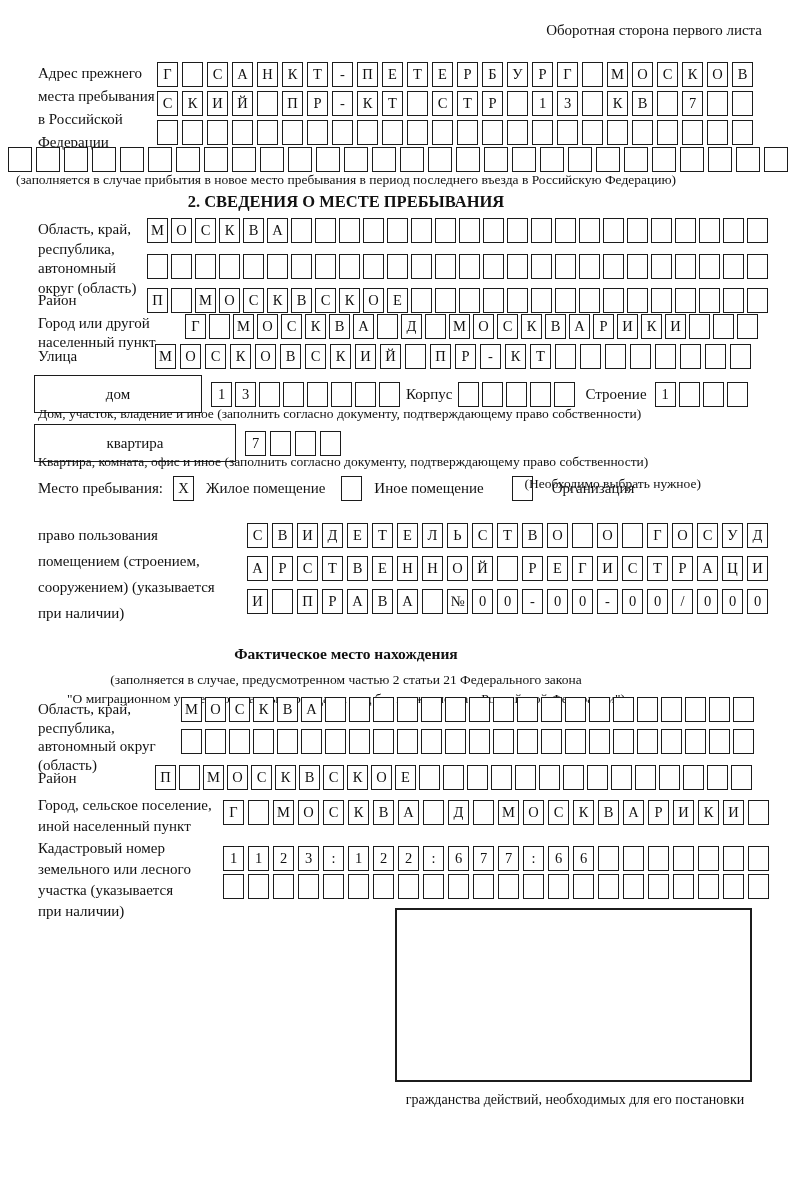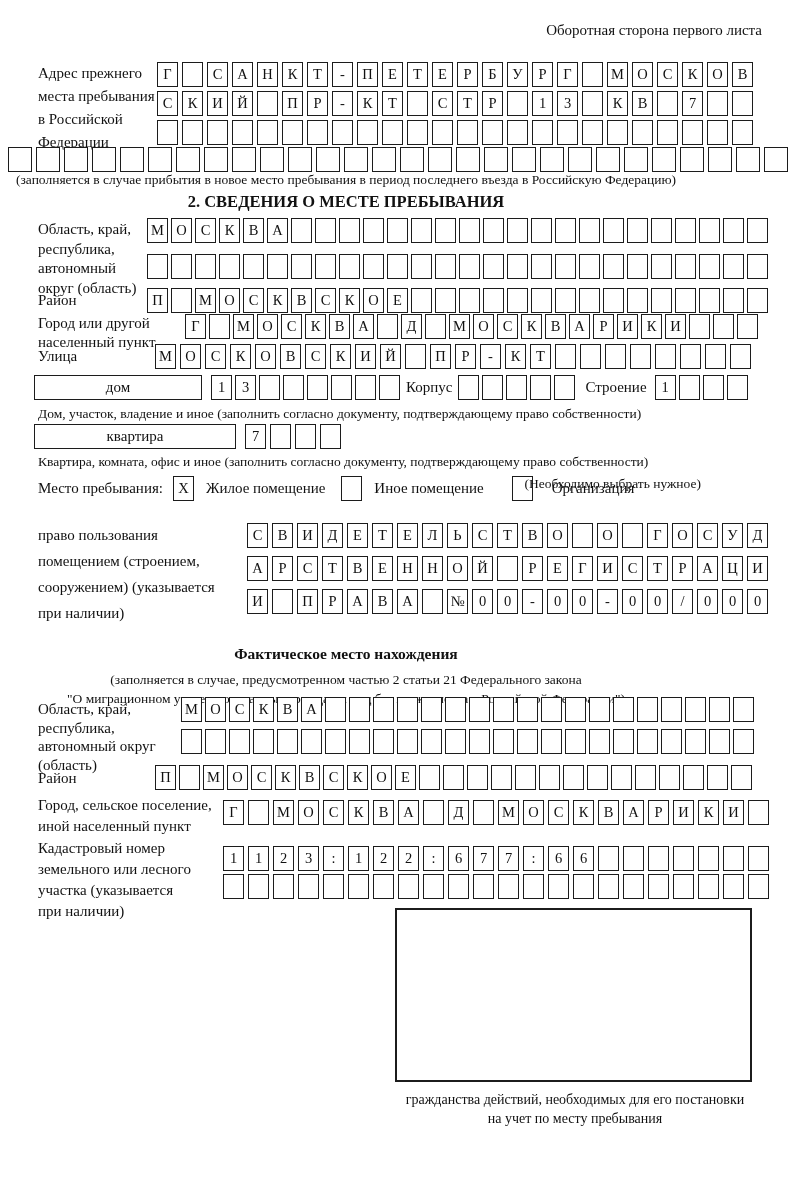--- a/index.html
+++ b/index.html
@@ -6,21 +6,21 @@
   body{width:800px;height:1180px;overflow:hidden;position:relative;
        font-family:"Liberation Serif", serif;color:#111;}
   .abs{position:absolute;}
   .row{display:flex;align-items:center;}
   .cellrow{display:flex;gap:4px;}
   .g3{gap:3px;}
   .cell{box-sizing:border-box;flex:0 0 auto;width:21px;height:25px;
         border:1.6px solid #1c1c1c;display:inline-flex;align-items:center;
         justify-content:center;font-size:14.5px;line-height:1;background:#fff;}
   .w24 .cell{width:24px;}
-  .named-box{box-sizing:border-box;height:25px;border:1.7px solid #1c1c1c;
+  .named-box{box-sizing:border-box;height:38px;border:1.7px solid #1c1c1c;
         display:inline-flex;align-items:center;justify-content:center;font-size:15px;}
   .lbl{font-size:15px;line-height:23px;}
   .t15{font-size:15px;white-space:nowrap;}
   .cap{font-size:13.5px;}
   .center{width:692px;text-align:center;left:0;}
   .sec-title{font-weight:bold;font-size:16.5px;}
   .ml6{margin-left:6px;}.ml8{margin-left:8px;}.ml9{margin-left:9px;}
   .ml10{margin-left:10px;}.ml12{margin-left:12px;}.ml16{margin-left:16px;}
   .ml28{margin-left:28px;}.ml32{margin-left:19px;font-family:Liberation Serif, serif;}
   .stamp{box-sizing:border-box;border:2px solid #1c1c1c;background:#fff;}
@@ -600,14 +600,13 @@
     <span class="cell"></span>
     <span class="cell"></span>
     <span class="cell"></span>
     <span class="cell"></span>
     <span class="cell"></span>
   </div>
 
 <div class="abs stamp" style="left:395px;top:908px;width:357px;height:174px;"></div>
 <div class="abs" style="left:378px;top:1090px;width:394px;text-align:center;font-size:14px;line-height:19px;">
   <div>гражданства действий, необходимых для его постановки</div>
-  <div>на учет по месту пребывания</div>
 </div>
 
 </body></html>

